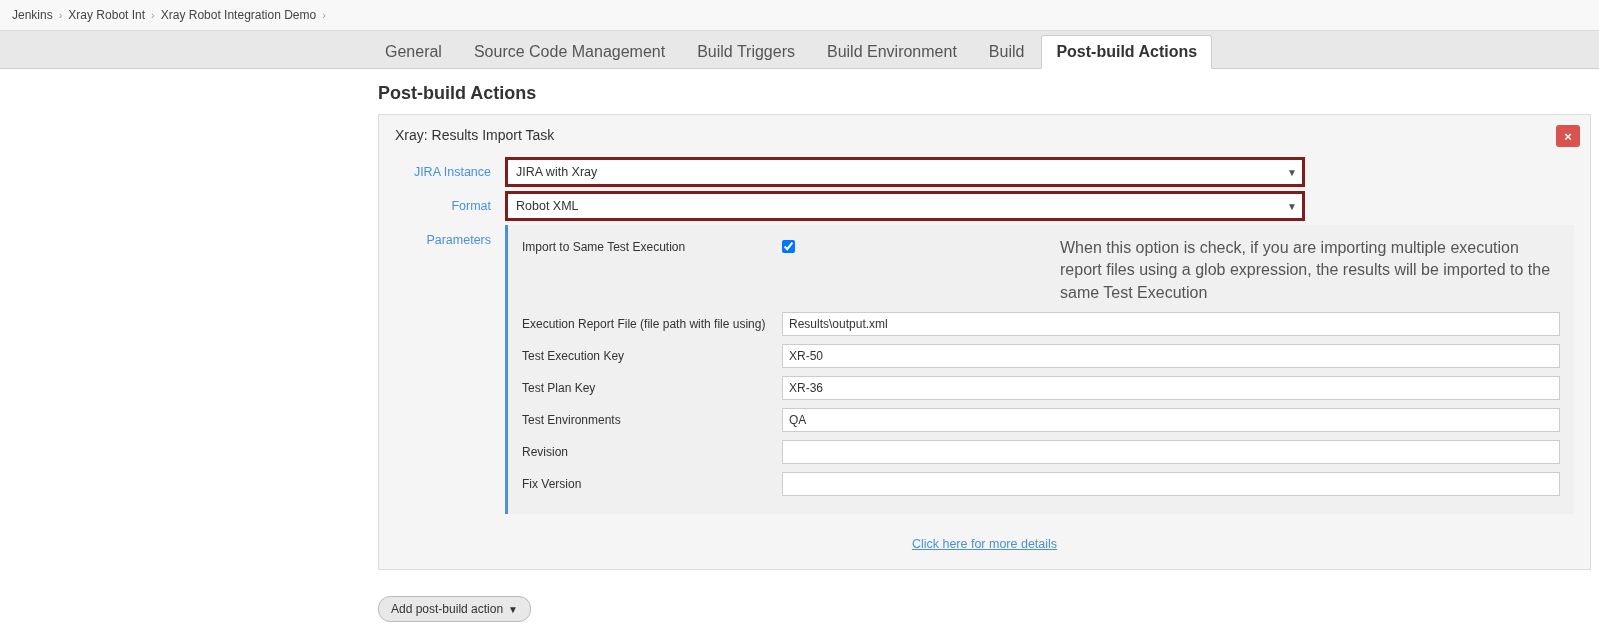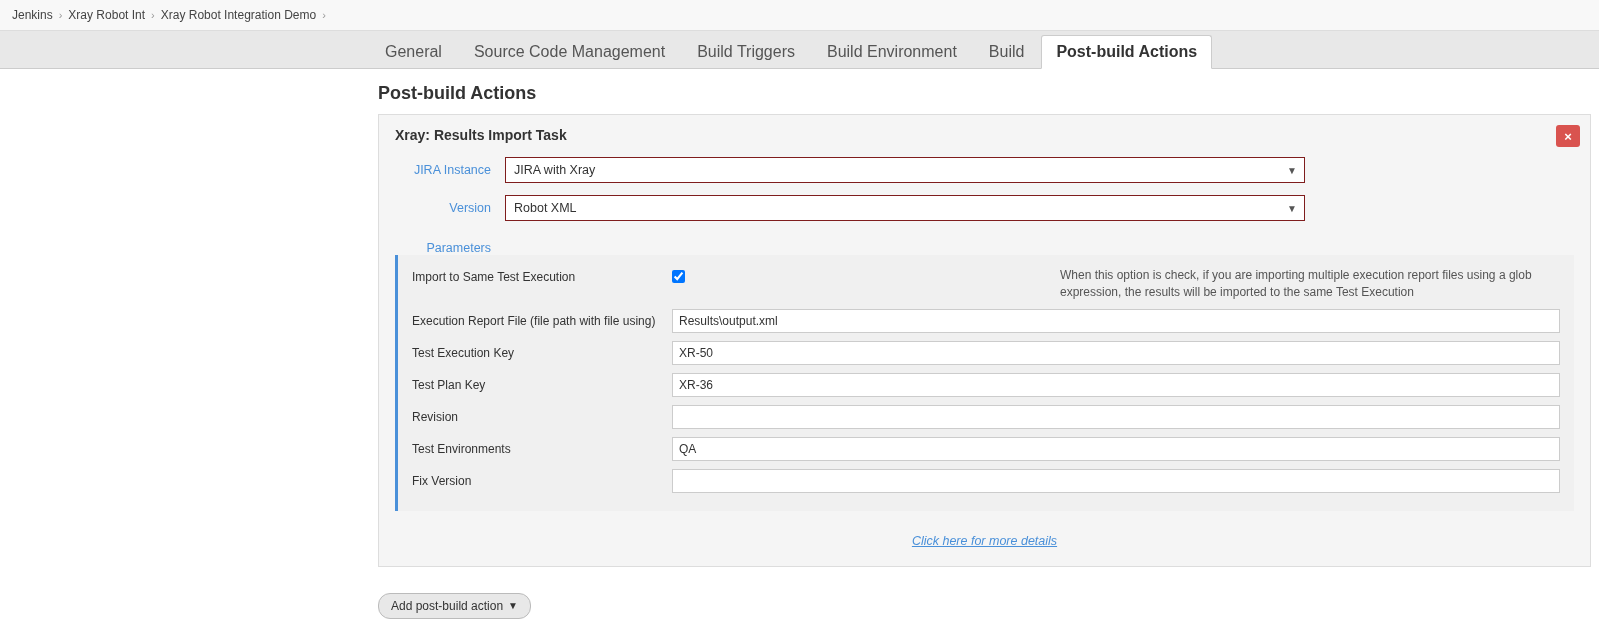--- a/index.html
+++ b/index.html
@@ -77,21 +77,21 @@
     
     .task-card {
       background: #f5f5f5;
       border: 1px solid #ddd;
       margin: 0 8px 16px 8px;
       padding: 12px 16px;
       position: relative;
     }
     .task-title {
       font-size: 14px;
-      font-weight: bold;
+      font-weight: normal;
       color: #333;
       margin-bottom: 14px;
     }
     .close-btn {
       position: absolute;
       top: 10px;
       right: 10px;
       background: #d9534f;
       color: #fff;
       border: none;
@@ -103,39 +103,39 @@
       cursor: pointer;
       display: flex;
       align-items: center;
       justify-content: center;
     }
 
     
     .form-row {
       display: flex;
       align-items: center;
-      margin-bottom: 12px;
+      margin-bottom: 4px;
     }
     .form-label {
       width: 110px;
       min-width: 110px;
       color: #4a90d9;
       font-size: 12.5px;
       text-align: right;
       padding-right: 14px;
     }
     .form-control-wrap {
       flex: 1;
       max-width: 800px;
     }
 
     select.form-select {
       width: 100%;
       padding: 5px 8px;
-      border: 1px solid #7f1d1d;
+      border: 3px solid #7f1d1d;
       background: #fff;
       font-size: 12.5px;
       color: #333;
       appearance: none;
       -webkit-appearance: none;
       cursor: pointer;
       padding-right: 24px;
     }
     .select-wrap {
       position: relative;
@@ -149,21 +149,20 @@
       transform: translateY(-50%);
       font-size: 10px;
       pointer-events: none;
       color: #555;
     }
 
     
     .params-section {
       display: flex;
       margin-bottom: 8px;
-      flex-direction: column;
     }
     .params-label {
       width: 110px;
       min-width: 110px;
       color: #4a90d9;
       font-size: 12.5px;
       text-align: right;
       padding-right: 14px;
       padding-top: 8px;
     }
@@ -196,32 +195,31 @@
       border: 1px solid #ccc;
       background: #fff;
       font-size: 12px;
       color: #333;
     }
     .param-value input[type="checkbox"] {
       margin-top: 5px;
     }
 
     .hint-text {
-      font-size: 12px;
+      font-size: 16px;
       color: #555;
       max-width: 500px;
       line-height: 1.4;
       padding-top: 2px;
     }
 
     
     .details-link-row {
       text-align: center;
       padding: 14px 0 6px 0;
-      font-style: italic;
     }
     .details-link {
       color: #4a90d9;
       text-decoration: underline;
       cursor: pointer;
       font-size: 12.5px;
     }
 
     
     .bottom-bar {
@@ -275,21 +273,21 @@
     <div class="form-row">
       <div class="form-label">JIRA Instance</div>
       <div class="form-control-wrap">
         <div class="select-wrap">
           <select class="form-select"><option>JIRA with Xray</option></select>
         </div>
       </div>
     </div>
 
     <div class="form-row">
-      <div class="form-label">Version</div>
+      <div class="form-label">Format</div>
       <div class="form-control-wrap">
         <div class="select-wrap">
           <select class="form-select"><option>Robot XML</option></select>
         </div>
       </div>
     </div>
 
     <div class="params-section">
       <div class="params-label">Parameters</div>
       <div class="params-content">
@@ -318,30 +316,30 @@
         </div>
 
         <div class="param-row">
           <div class="param-label">Test Plan Key</div>
           <div class="param-value">
             <input type="text" value="XR-36" style="">
           </div>
         </div>
 
         <div class="param-row">
+          <div class="param-label">Test Environments</div>
+          <div class="param-value">
+            <input type="text" value="QA" style="">
+          </div>
+        </div>
+
+        <div class="param-row">
           <div class="param-label">Revision</div>
           <div class="param-value">
             <input type="text" value="" style="">
-          </div>
-        </div>
-
-        <div class="param-row">
-          <div class="param-label">Test Environments</div>
-          <div class="param-value">
-            <input type="text" value="QA" style="">
           </div>
         </div>
 
         <div class="param-row">
           <div class="param-label">Fix Version</div>
           <div class="param-value">
             <input type="text" value="" style="">
           </div>
         </div>
 

